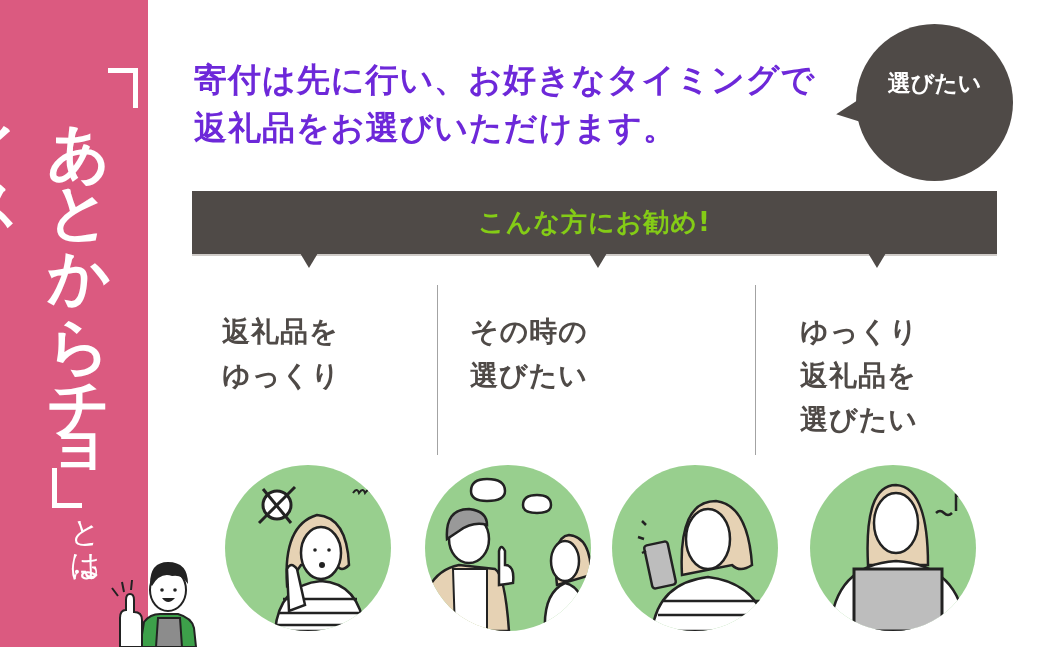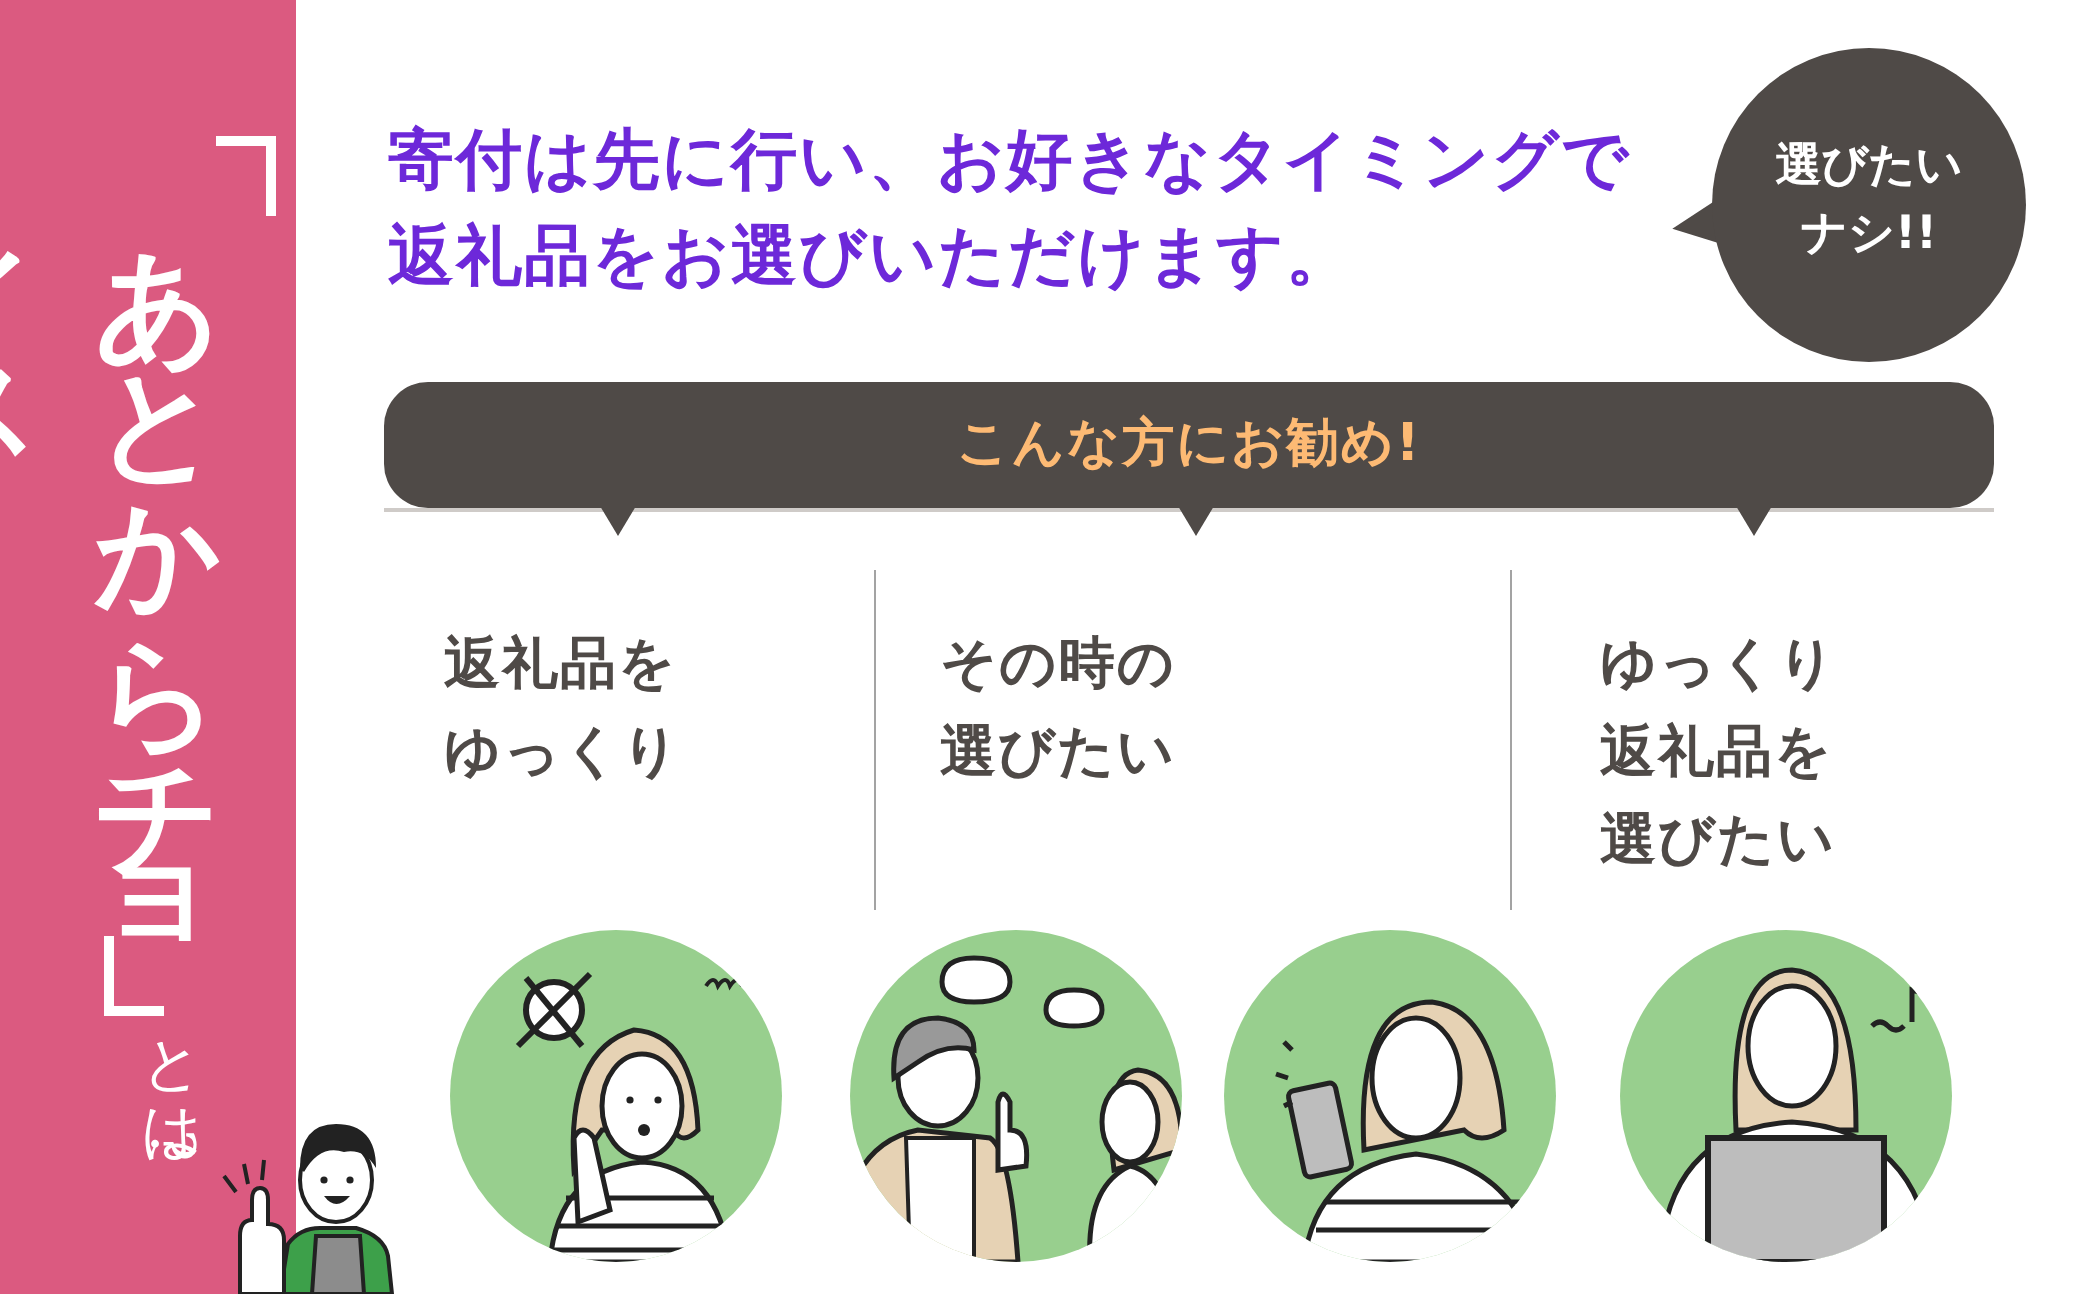--- a/index.html
+++ b/index.html
@@ -31,21 +31,21 @@
     .bubble { position: absolute; left: 856px; top: 24px; width: 157px; height: 157px; border-radius: 50%;
       background: #4f4a47; }
     .bubble-tail { position: absolute; left: 836px; top: 96px; width: 0; height: 0;
       border-top: 16px solid transparent; border-bottom: 16px solid transparent; border-right: 34px solid #4f4a47; transform: rotate(-8deg); }
     .bubble-text { position: absolute; left: 856px; top: 66px; width: 157px; text-align: center;
       color: #fff; font-weight: bold; font-size: 23px; line-height: 34px; }
     .bubble-text div { white-space: nowrap; }
 
     
     .rec-bar { position: absolute; left: 192px; top: 191px; width: 805px; height: 63px; background: #4f4a47;
-      color: #fdba74; font-weight: bold; font-size: 26px; text-align: center; line-height: 63px; letter-spacing: 1px; border-radius: 22px; }
+      color: #84cc16; font-weight: bold; font-size: 26px; text-align: center; line-height: 63px; letter-spacing: 1px; }
     .rec-bar-shadow { position: absolute; left: 192px; top: 254px; width: 805px; height: 2px; background: #cfcbc8; }
     .pointer { position: absolute; top: 253px; width: 0; height: 0; border-left: 9px solid transparent;
       border-right: 9px solid transparent; border-top: 15px solid #4f4a47; }
 
     
     .col-text { position: absolute; top: 310px; font-size: 28px; font-weight: bold; text-align: left;
       line-height: 44px; color: #4f4a47; letter-spacing: 1px; }
     .col-text div { white-space: nowrap; }
     .divider { position: absolute; top: 285px; width: 1px; height: 170px; background: #a3a3a3; }
 
@@ -79,21 +79,20 @@
 
 <div class="heading">
   <div>寄付は先に行い、お好きなタイミングで</div>
   <div>返礼品をお選びいただけます。</div>
 </div>
 
 <div class="bubble-tail"></div>
 <div class="bubble"></div>
 <div class="bubble-text">
   <div>選びたい</div>
-  <div>ナシ!!</div>
 </div>
 
 <div class="rec-bar">こんな方にお勧め!</div>
 <div class="rec-bar-shadow"></div>
 <div class="pointer" style="left:300px;"></div>
 <div class="pointer" style="left:589px;"></div>
 <div class="pointer" style="left:868px;"></div>
 
 <div class="col-text" style="left:222px; width:170px;">
   <div>返礼品を</div>

